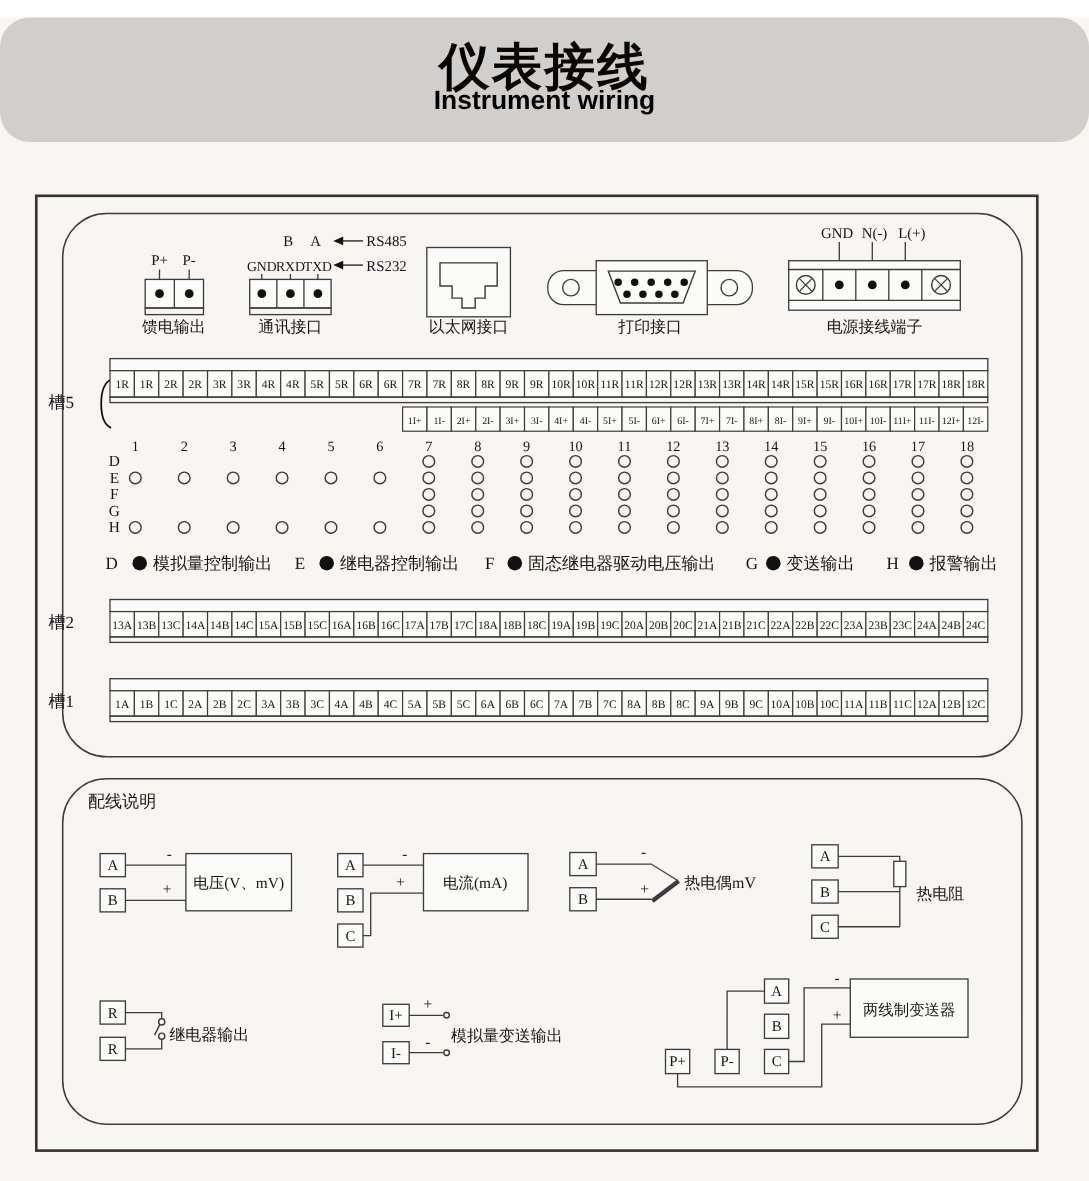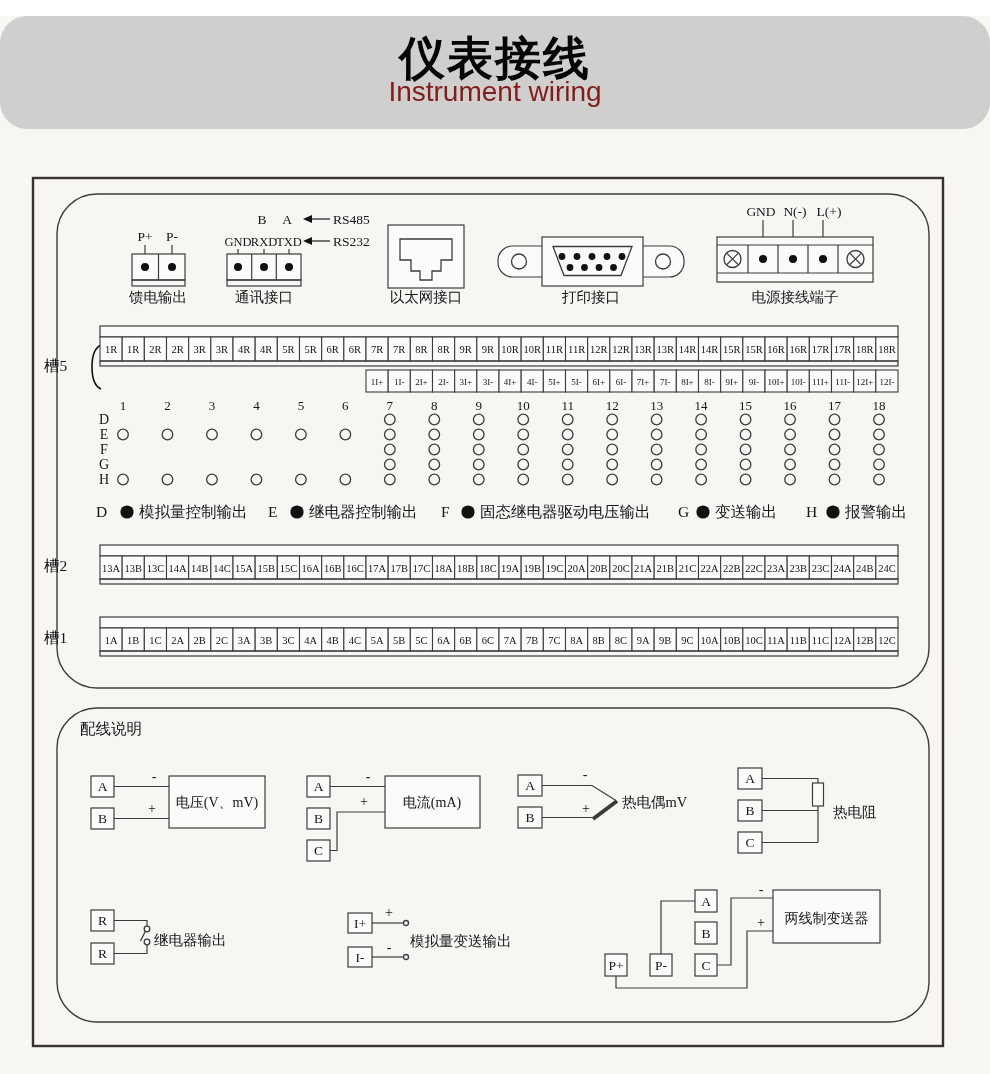--- a/index.html
+++ b/index.html
@@ -12,21 +12,21 @@
   .title-band{
     position:absolute;left:0;top:16px;width:990px;height:113px;
     display:flex;flex-direction:column;align-items:center;justify-content:center;
   }
   .title-band .title{
     font-family:"Liberation Sans","DejaVu Sans",sans-serif;
     font-weight:bold;font-size:46px;line-height:0.95;color:#060606;letter-spacing:2px;
   }
   .title-band .subtitle{
     font-family:"Liberation Sans","DejaVu Sans",sans-serif;
-    font-size:28px;color:#7f1d1d;margin-top:-4px;letter-spacing:0px;
+    font-size:24px;color:#000000;margin-top:-4px;letter-spacing:0px;font-weight:bold;
   }
   svg#diagram{position:absolute;left:0;top:0;}
   svg text{fill:#151515;}
   .t-cap{font-size:14.5px;}
   .t-term{font-size:13.5px;}
   .t-small{font-size:12.5px;}
   .t-cell{font-size:10.5px;}
   .t-celli{font-size:9px;}
   .t-num{font-size:13px;}
   .t-row{font-size:14px;}

